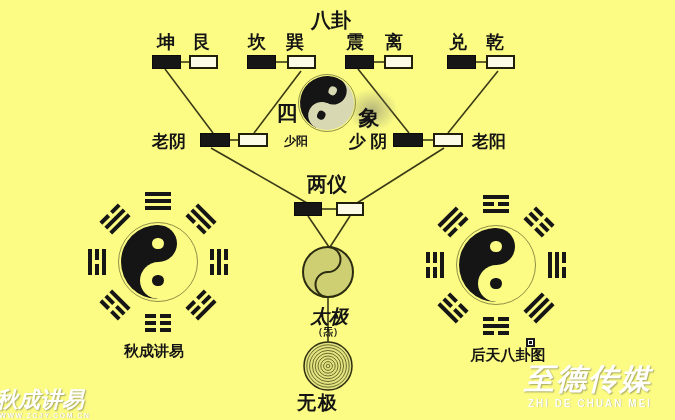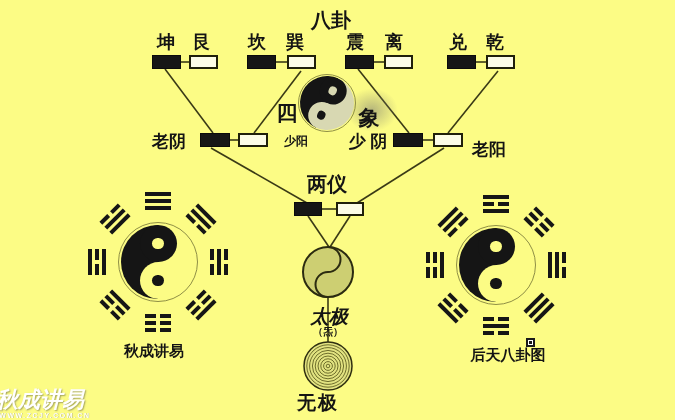--- a/index.html
+++ b/index.html
@@ -84,21 +84,21 @@
     <div class="lobe bottom" style="background:#d8d8b2;"></div>
     <div class="dot light" style="background:#d8d8b2;"></div>
     <div class="dot dark"></div>
   </div>
   <div class="txt" style="left:287px;top:112px;font-size:21px;">四</div>
   <div class="txt" style="left:369px;top:117px;font-size:21px;">象</div>
   <div id="sixiang-labels">
       <div class="txt" style="left: 169px; top: 141px; font-size: 17px;">老阴</div>
       <div class="txt" style="left: 296px; top: 141px; font-size: 12px;">少阳</div>
       <div class="txt" style="left: 368px; top: 141px; font-size: 17px;">少 阴</div>
-      <div class="txt" style="left: 489px; top: 141px; font-size: 17px; margin-top: 8px;">老阳</div>
+      <div class="txt" style="left: 489px; top: 141px; font-size: 17px;">老阳</div>
     </div>
   <div id="sixiang-pairs">
       <div class="rect black" style="left: 200px; top: 133px; width: 30px;"></div>
       <div class="rect white" style="left: 238px; top: 133px; width: 30px;"></div>
       <div class="rect black" style="left: 393px; top: 133px; width: 30px;"></div>
       <div class="rect white" style="left: 433px; top: 133px; width: 30px;"></div>
     </div>
 
   <div class="txt" style="left:327px;top:184px;font-size:20px;">两仪</div>
   <div id="liangyi-pair">
@@ -300,13 +300,15 @@
         </div>
       </div>
     </div>
   <div class="txt" style="left:508px;top:354px;font-size:15px;">后天八卦图</div>
 
   <div class="wm wm-cn" style="left:40px;top:400px;font-size:22px;">秋成讲易</div>
   <div class="wm wm-sub" style="left:45px;top:415px;font-size:7px;letter-spacing:1.5px;">WWW.ZCJY.COM.CN</div>
   <div class="wm-icon" style="left:526px;top:338px;">
       <span></span>
     </div>
+  <div class="wm wm-cn" style="left:588px;top:379px;font-size:30px;letter-spacing:2px;">至德传媒</div>
+  <div class="wm wm-sub" style="left:590px;top:403px;font-size:10px;letter-spacing:2px;">ZHI DE CHUAN MEI</div>
 </div>
 
 </body></html>

